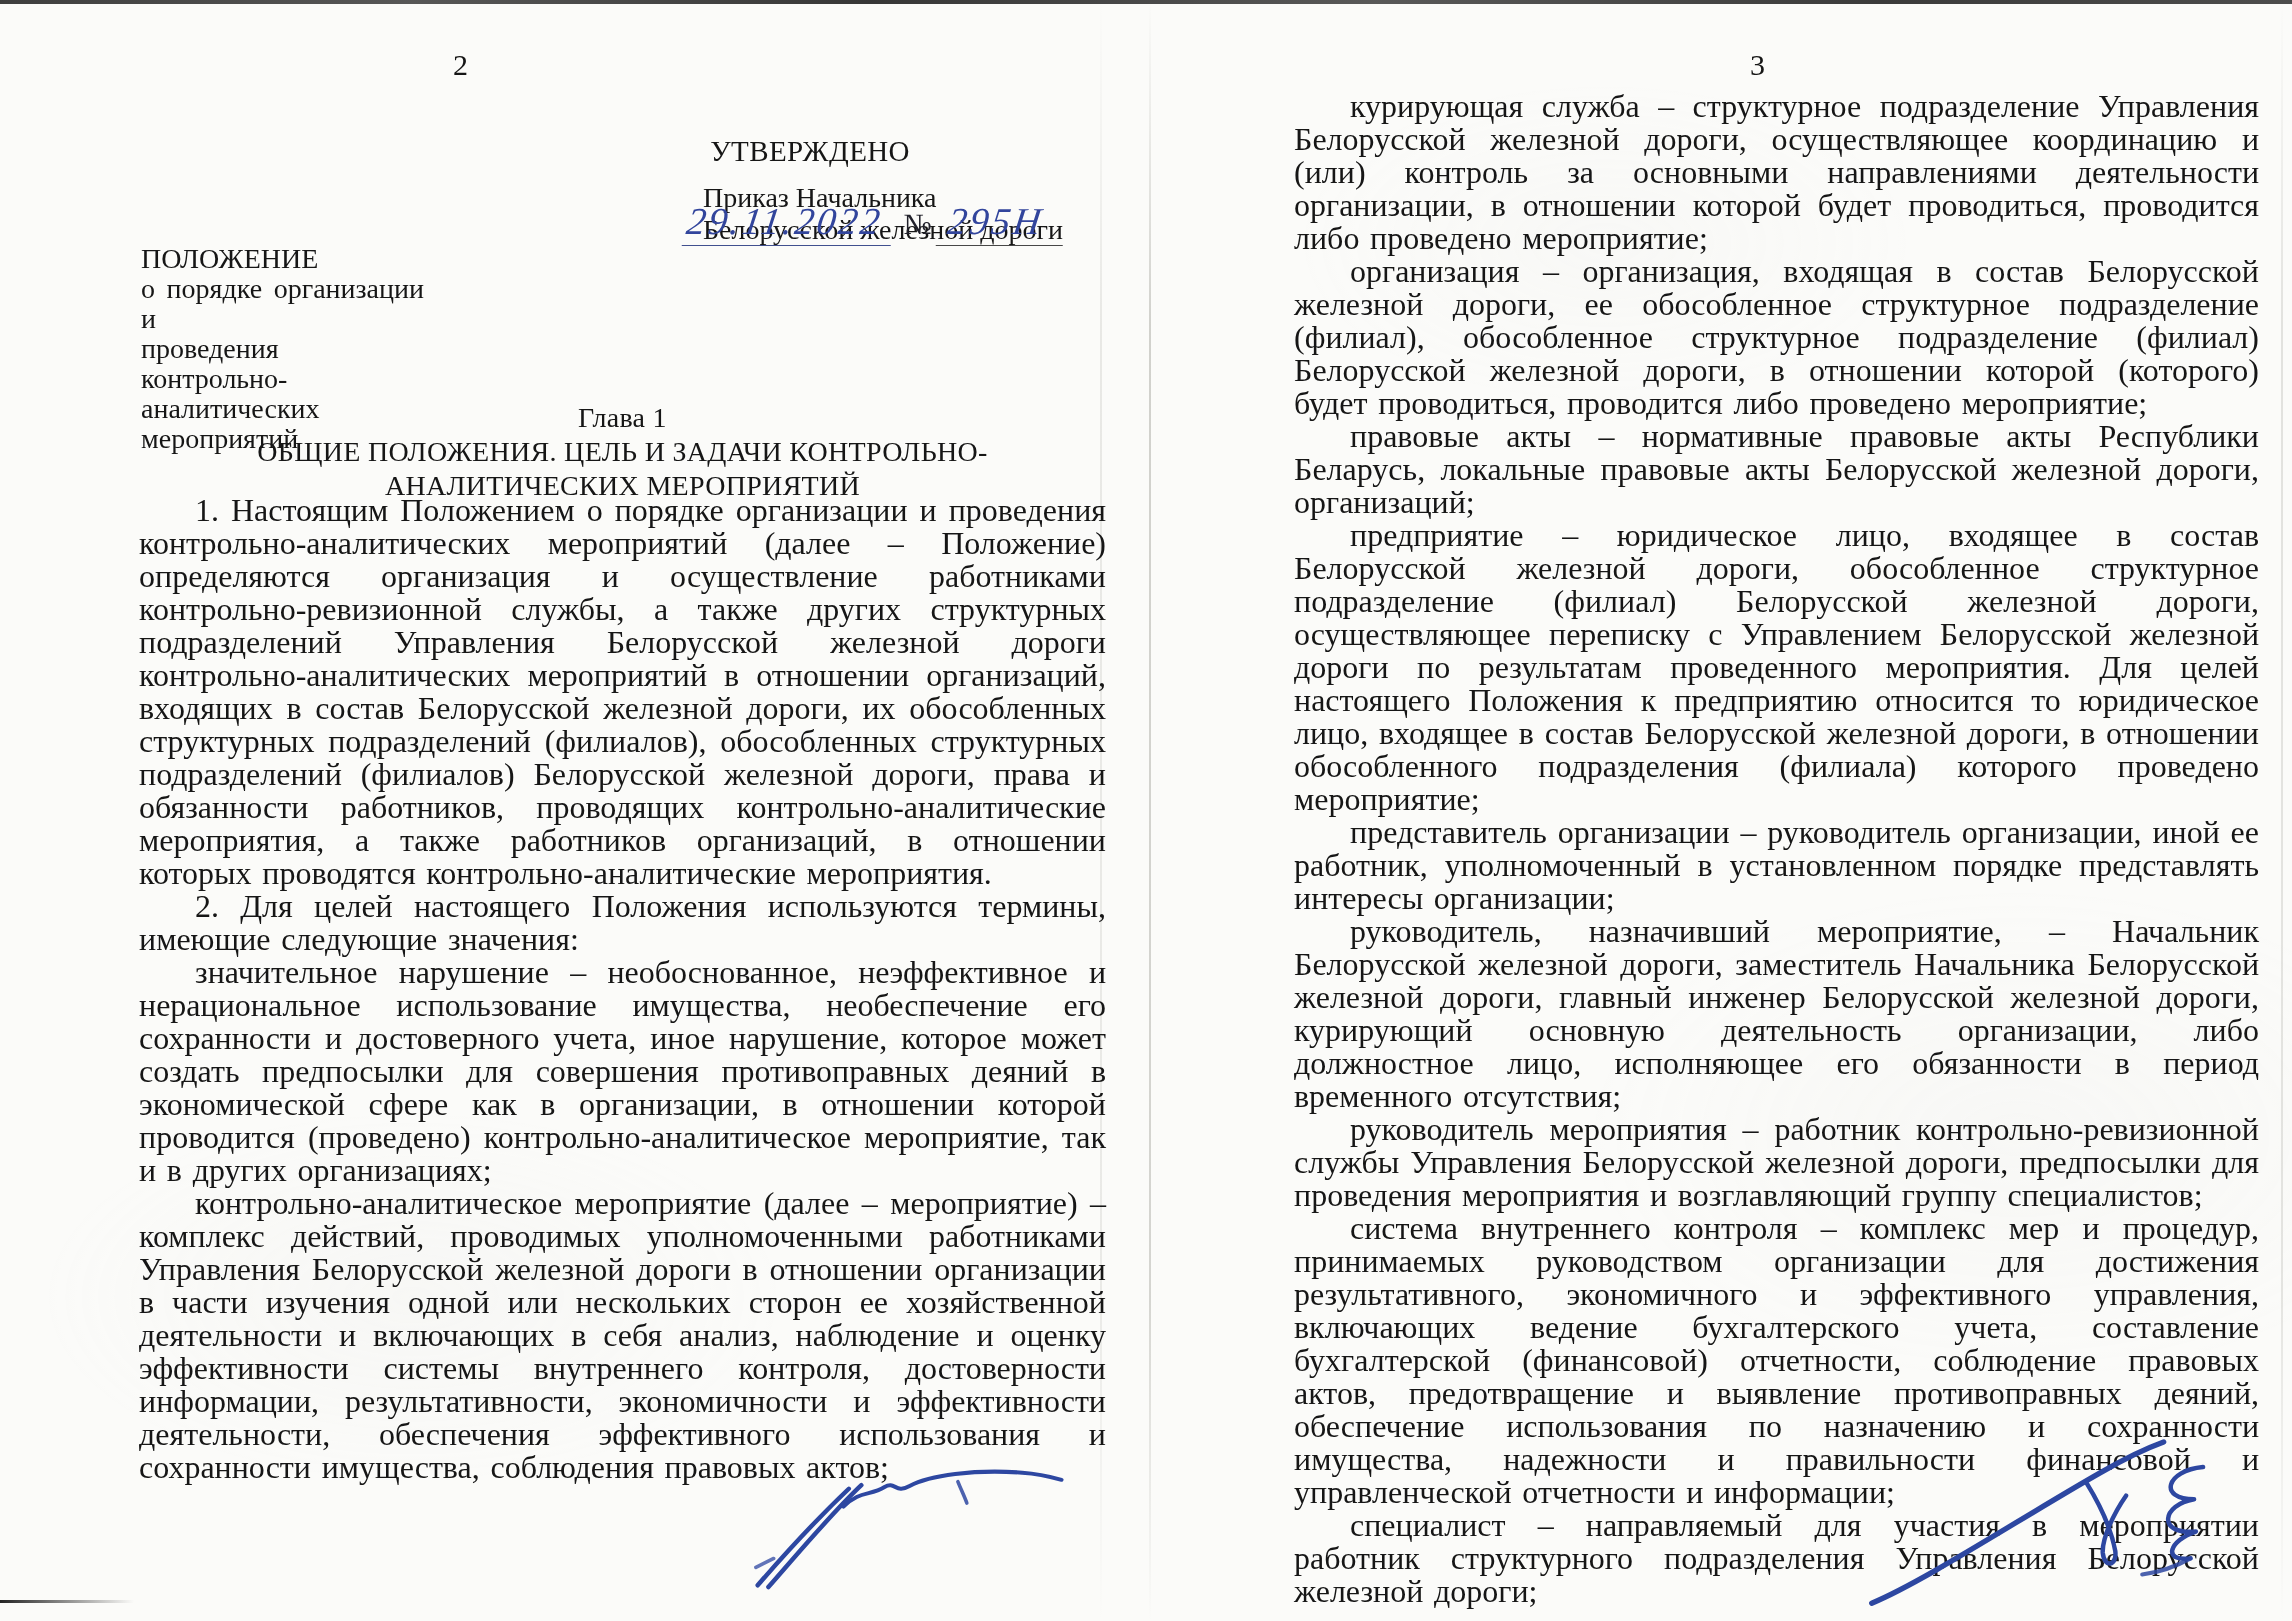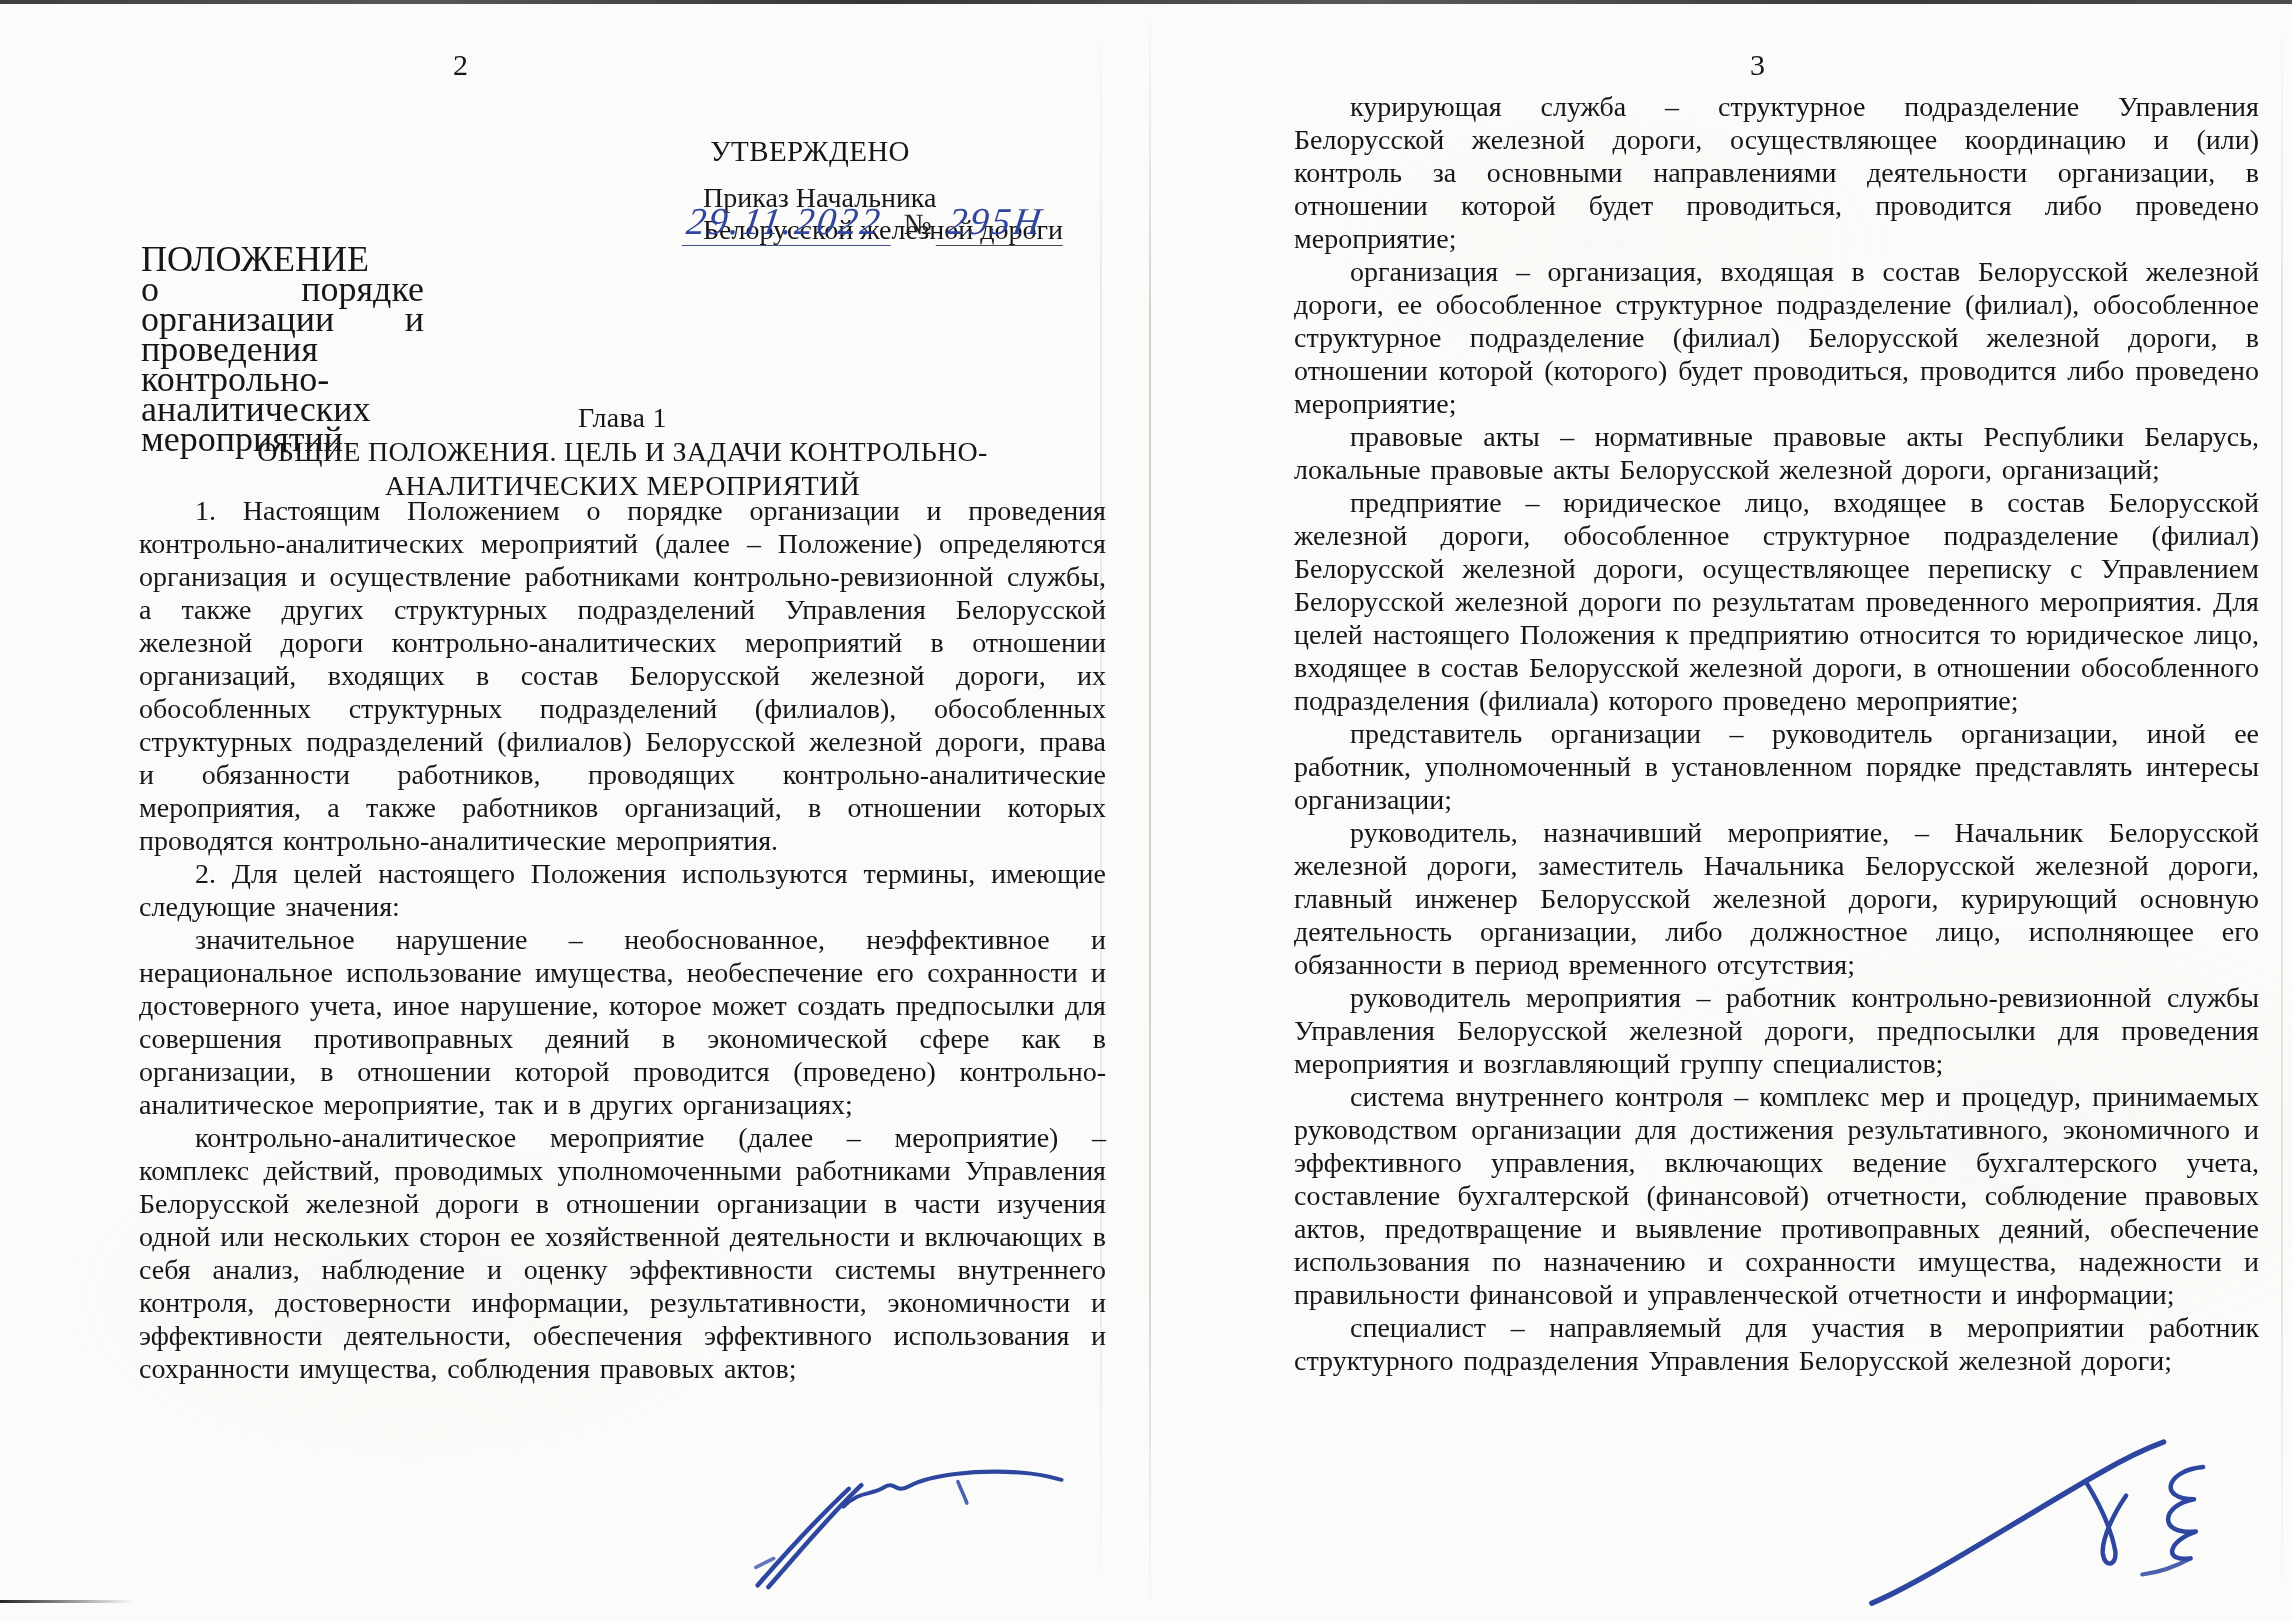--- a/index.html
+++ b/index.html
@@ -52,27 +52,27 @@
   .hw-row{position:absolute;left:-18px;top:106px;width:448px;white-space:nowrap;}
   .hw{
     font-size:38px;font-style:italic;color:#32459c;
     letter-spacing:2.7px;display:inline-block;transform:skewX(-8deg);
   }
   .hw-date{border-bottom:1.8px solid #41508f;padding:0 12.5px 1.8px 1.8px;}
   .num-sign{font-size:29.6px;color:#20202a;display:inline-block;margin:0 7.2px 0 9px;}
   .hw-num{border-bottom:1.8px solid #474747;padding:0 23px 1.8px 9px;}
 
   
-  .doc-title{position:absolute;left:141px;top:244px;width:283px;font-size:36px;line-height:30px;}
+  .doc-title{position:absolute;left:141px;top:244px;width:283px;font-size:28px;line-height:30px;}
   .doc-title .tl{text-align:justify;}
   .doc-title .tl.spread{text-align-last:justify;}
 
   .chapter{position:absolute;left:139px;top:401px;width:967px;text-align:center;font-size:28px;line-height:34px;letter-spacing:0.3px;}
 
-  .body-col{position:absolute;font-size:28px;text-align:justify;}
+  .body-col{position:absolute;font-size:32px;text-align:justify;}
   .body-col p{margin:0;text-indent:56px;word-spacing:2.7px;}
   .col-left{left:139px;top:494px;width:967px;line-height:33px;}
   .col-right{left:1294px;top:90px;width:965px;line-height:33px;}
 
   .sig{position:absolute;}
   .sig-left{left:754px;top:1453px;}
   .sig-right{left:1861px;top:1431px;}
   .sig path{fill:none;stroke:#2d47a1;stroke-linecap:round;stroke-linejoin:round;}
 </style>
 </head>

